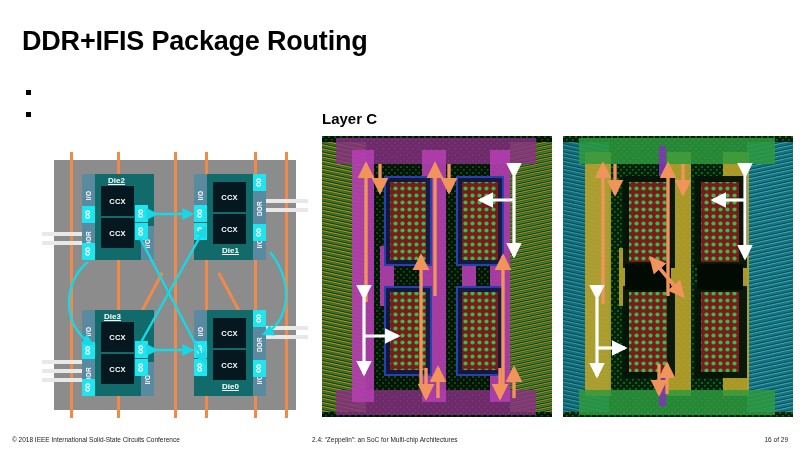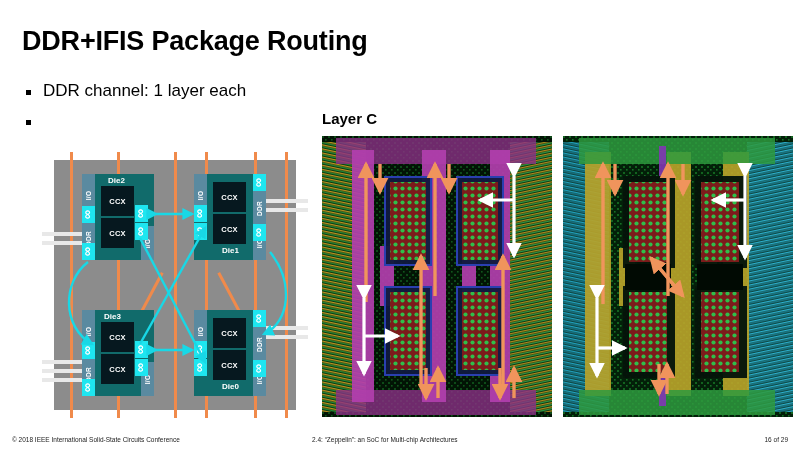--- a/index.html
+++ b/index.html
@@ -81,20 +81,21 @@
     position: absolute;
     inset: 0;
     background: #116b6b;
   }
   .die-label {
     position: absolute;
     color: #ffffff;
     font-size: 8px;
     font-weight: bold;
     white-space: nowrap;
+    text-decoration: underline;
   }
   .ccx {
     position: absolute;
     background: #06181f;
     color: #ffffff;
     font-size: 7.5px;
     font-weight: bold;
     display: flex;
     align-items: center;
     justify-content: center;
@@ -169,21 +170,20 @@
 </head>
 <body>
 
 <div class="slide">
 
   <div id="slide-title">DDR+IFIS Package Routing</div>
 
   <div id="bullet-list">
     <div class="bullet-row">
       <div class="bullet-mark"></div>
-      <div class="bullet-text">DDR channel: 1 layer each</div>
     </div>
     <div class="bullet-row">
       <div class="bullet-mark"></div>
     </div>
   </div>
 
   <div id="die-diagram">
 
     <div id="package-substrate"></div>
 

